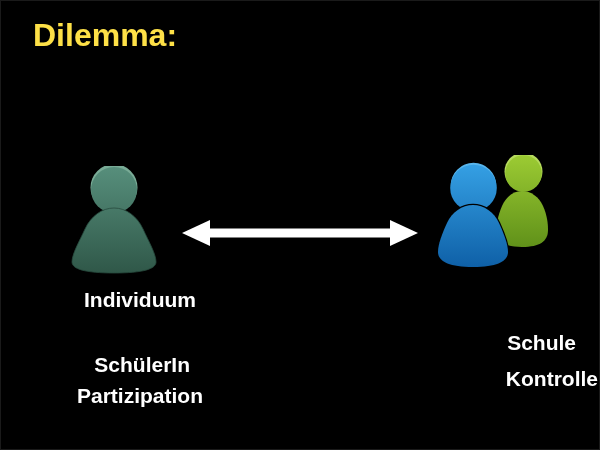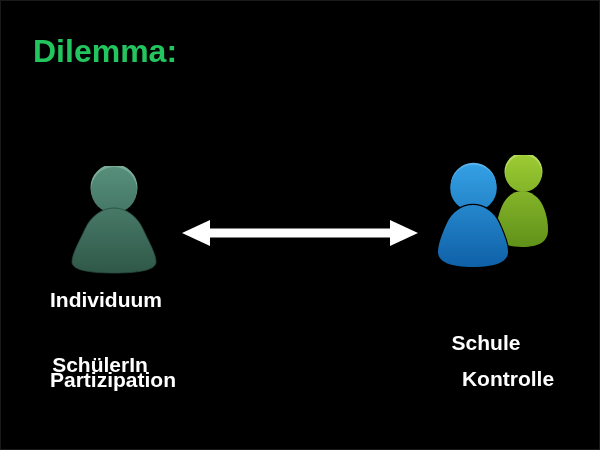--- a/index.html
+++ b/index.html
@@ -5,36 +5,36 @@
   html,body{margin:0;padding:0;background:#000;}
   .slide{
     position:relative;
     width:600px;height:450px;
     background:#000;
     overflow:hidden;
     font-family:"Liberation Sans","DejaVu Sans",sans-serif;
     box-shadow:inset 0 0 0 1px #1a1a1a;
   }
   .title{
-    position:absolute;left:33px;top:32px;
-    color:#22c55e;font-size:32px;font-weight:bold;
+    position:absolute;left:33px;top:16px;
+    color:#fde047;font-size:32px;font-weight:bold;
     line-height:39px;letter-spacing:0px;white-space:nowrap;text-align:right;
   }
   .icon-svg{position:absolute;display:block;}
   .person-left{left:71px;top:166px;width:87px;height:110px;}
   .persons-right{left:436px;top:155px;width:114px;height:117px;}
   .arrow-svg{left:180px;top:219px;width:240px;height:28px;position:absolute;}
   .lbl{
-    position:absolute;width:180px;text-align:center;
+    position:absolute;width:180px;text-align:right;
     color:#fff;font-size:21px;font-weight:bold;line-height:24px;
     white-space:nowrap;
   }
   .lbl-individuum{left:16px;top:288px;}
   .lbl-schuelerin{left:10px;top:325px;margin-top:28px;}
-  .lbl-partizipation{left:23px;top:368px;}
+  .lbl-partizipation{left:23px;top:384px;}
   .lbl-gemeinschaft{left:406px;top:282px;}
   .lbl-schule{left:396px;top:325px;margin-top:6px;}
   .lbl-kontrolle{left:418px;top:367px;}
 </style>
 </head>
 <body>
 
 <div class="slide">
 
   <div class="title">

